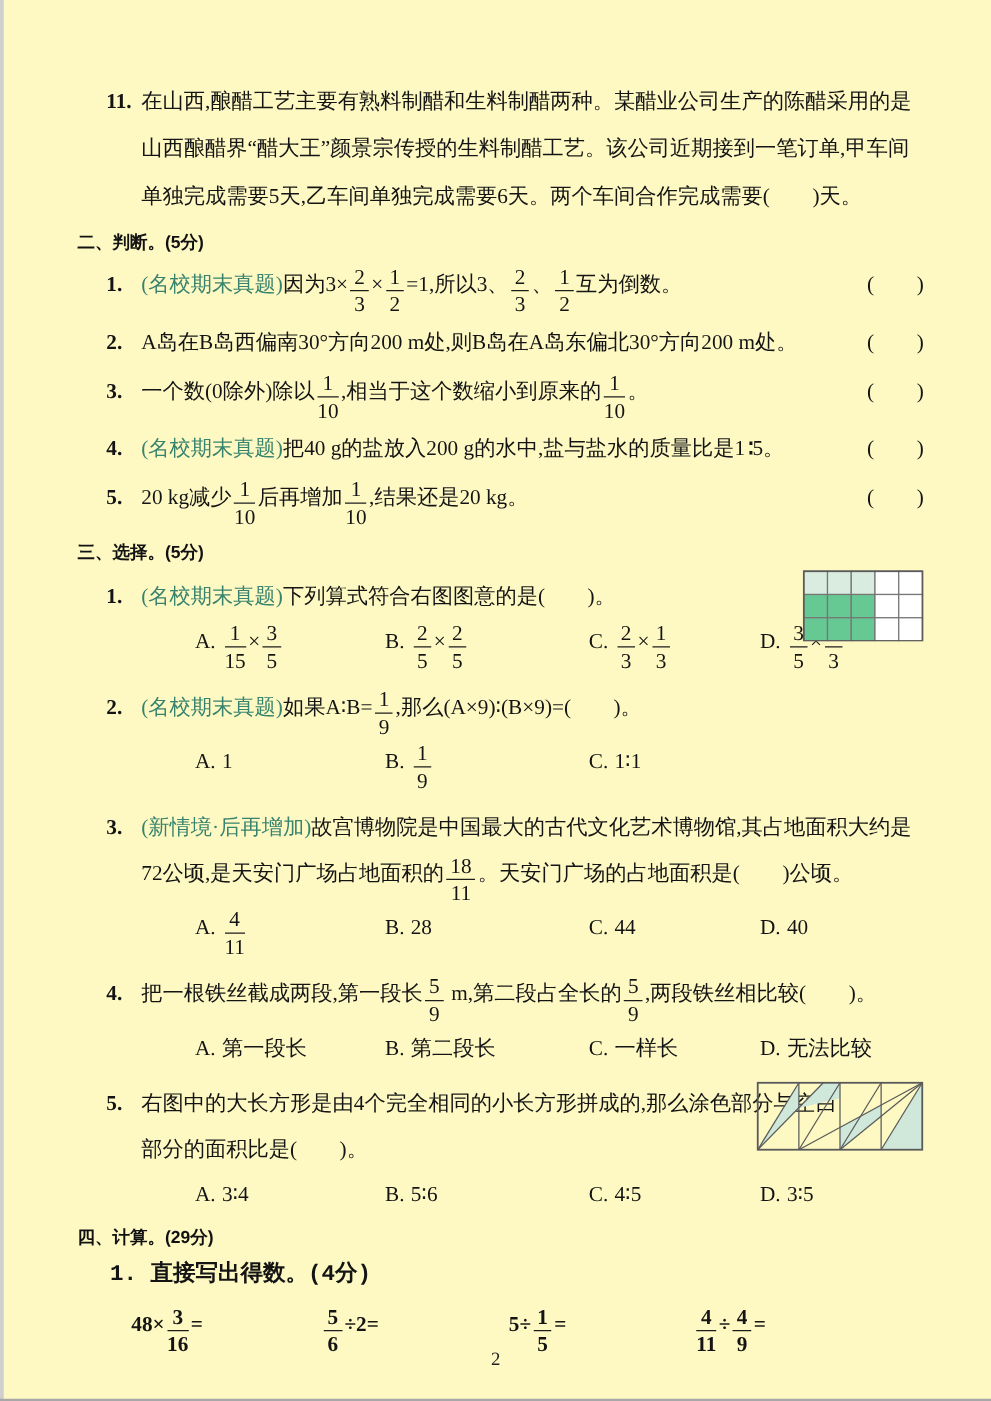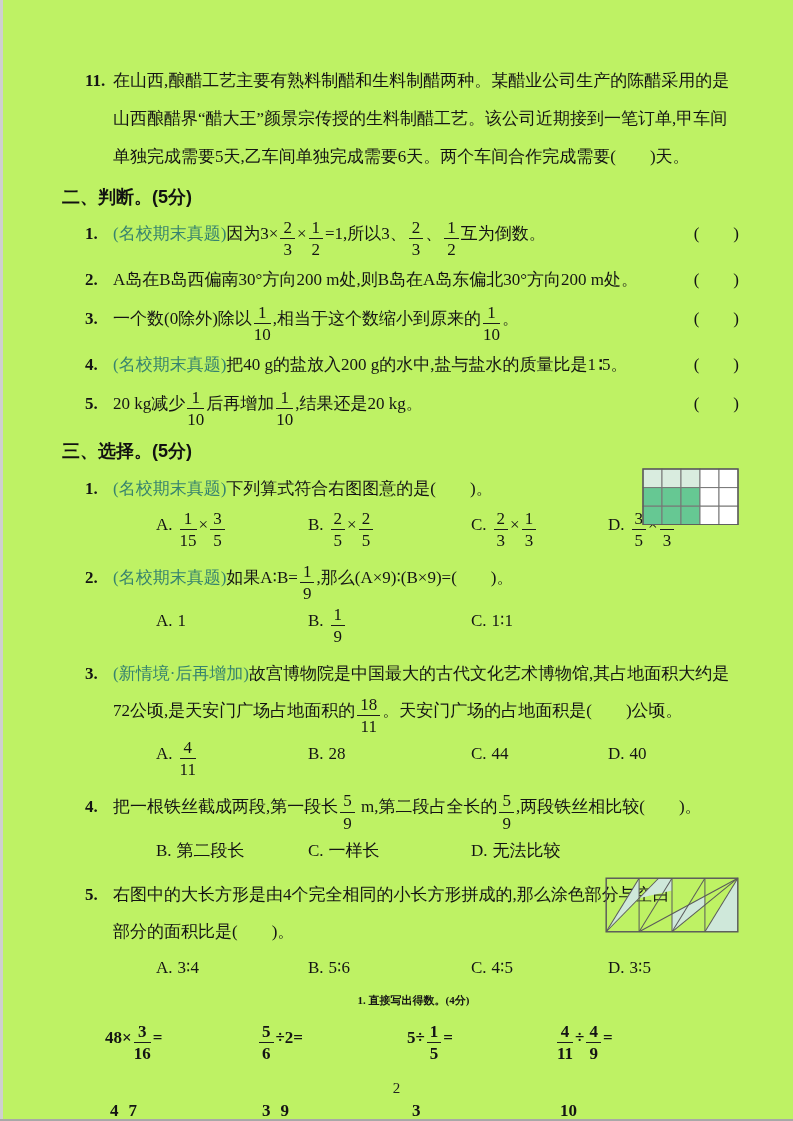--- a/index.html
+++ b/index.html
@@ -1,30 +1,30 @@
 <!DOCTYPE html>
 <html><head>
 <meta charset="utf-8">
 <style>
   * { box-sizing: border-box; }
   html,body { margin:0; padding:0; background:#ffffff; }
   .page {
     position:relative; width:793px; height:1121px; overflow:hidden;
-    background:#bef264; font-family:"Liberation Serif", serif;
+    background:#fef9c3; font-family:"Liberation Serif", serif;
     font-size:17px; color:#141414; padding:62px 54px 0 62px;
   }
   .edge-left { position:absolute; left:0; top:0; width:3px; height:100%; background:#cfcfcf; }
   .edge-bottom { position:absolute; left:0; bottom:0; width:100%; height:2px; background:#a8a8a8; }
 
   .q-item { position:relative; padding-left:51px; }
   .q-no { display:inline-block; width:28px; margin-left:-28px; font-weight:700; }
   .q11 .q-content { line-height:38px; }
 
   h2.section {
-    font-family:"Liberation Sans", sans-serif; font-size:18px; font-weight:700;
+    font-family:"Liberation Sans", sans-serif; font-size:14px; font-weight:700;
     margin:9px 0 7px 0; color:#111;
   }
 
   .judge-item { display:flex; align-items:flex-start; margin-bottom:3px; line-height:36px;gap:19px; }
   .judge-item .jt { flex:1; padding-left:51px; }
   .judge-item .jt .q-no { width:28px; margin-left:-28px; }
   .bracket { white-space:nowrap; margin-left:6px; line-height:36px; }
 
   .tag { color:#37836e; }
 
@@ -41,21 +41,21 @@
   .q-line.pr-rect { padding-right:68px; }
   .options { display:grid; grid-template-columns:152px 163px 137px auto;
              margin:2px 0 9px 43px; line-height:32px; }
   .opt-label { margin-right:5px; }
 
   .figure { position:absolute; }
   .figure.grid-fig { right:0px; top:-2px; }
   .figure.rect-fig { right:-6px; top:0px; }
 
   .calc-sub { padding-left:26px; font-weight:700;
-              font-family:Liberation Serif, serif; font-size:11px; margin:2px 0 8px;text-align:center; }
+              font-family:Liberation Mono, monospace; font-size:18px; margin:2px 0 8px; }
   .calc-row { display:grid; grid-template-columns:152px 150px 148px auto;
               margin-left:43px; margin-bottom:10px; line-height:44px;font-weight:bold; }
 
   .page-no { position:absolute; bottom:24px; left:0; width:100%;
              text-align:center; font-size:15px; color:#222; }
 </style>
 </head>
 <body>
 
 <div class="page">
@@ -132,20 +132,21 @@
         <div class="options">
           <div class="opt"><span class="opt-label">A.</span><span class="frac"><span class="num">4</span><span class="den">11</span></span></div>
           <div class="opt"><span class="opt-label">B.</span><span>28</span></div>
           <div class="opt"><span class="opt-label">C.</span><span>44</span></div>
           <div class="opt"><span class="opt-label">D.</span><span>40</span></div>
         </div>
       </div>
       <div class="choice-item q-item">
         <div class="q-line"><span class="q-no">4.</span><span>把一根铁丝截成两段,第一段长</span><span class="frac"><span class="num">5</span><span class="den">9</span></span><span> m,第二段占全长的</span><span class="frac"><span class="num">5</span><span class="den">9</span></span><span>,两段铁丝相比较(</span><span class="blank">　　</span><span>)。</span></div>
         <div class="options">
+          <div class="opt"><span class="opt-label">A.</span><span>第一段长</span></div>
           <div class="opt"><span class="opt-label">B.</span><span>第二段长</span></div>
           <div class="opt"><span class="opt-label">C.</span><span>一样长</span></div>
           <div class="opt"><span class="opt-label">D.</span><span>无法比较</span></div>
         </div>
       </div>
       <div class="choice-item q-item">
         <span class="figure rect-fig"><svg width="146" height="58" viewBox="0 0 120 52">
             <polygon points="1,50 30.5,2 30.5,20" fill="#cfe8da"></polygon>
             <polygon points="30.5,20 48,2 60,2 60,13" fill="#cfe8da"></polygon>
             <polygon points="60,34 89.5,18 89.5,26 60,50" fill="#cfe8da"></polygon>
@@ -165,20 +166,21 @@
         <div class="q-line pr-rect"><span class="q-no">5.</span><span>右图中的大长方形是由4个完全相同的小长方形拼成的,那么涂色部分与空白部分的面积比是(</span><span class="blank">　　</span><span>)。</span></div>
         <div class="options">
           <div class="opt"><span class="opt-label">A.</span><span>3∶4</span></div>
           <div class="opt"><span class="opt-label">B.</span><span>5∶6</span></div>
           <div class="opt"><span class="opt-label">C.</span><span>4∶5</span></div>
           <div class="opt"><span class="opt-label">D.</span><span>3∶5</span></div>
         </div>
       </div>
     </div>
 
+  <h2 class="section">四、计算。(29分)</h2>
   <div class="calc-sub">
     <span>1.</span>
     <span>直接写出得数。(4分)</span>
   </div>
   <div id="calc-rows">
       <div class="calc-row">
         <div class="calc-cell"><span>48×</span><span class="frac"><span class="num">3</span><span class="den">16</span></span><span>=</span></div>
         <div class="calc-cell"><span class="frac"><span class="num">5</span><span class="den">6</span></span><span>÷2=</span></div>
         <div class="calc-cell"><span>5÷</span><span class="frac"><span class="num">1</span><span class="den">5</span></span><span>=</span></div>
         <div class="calc-cell"><span class="frac"><span class="num">4</span><span class="den">11</span></span><span>÷</span><span class="frac"><span class="num">4</span><span class="den">9</span></span><span>=</span></div>

